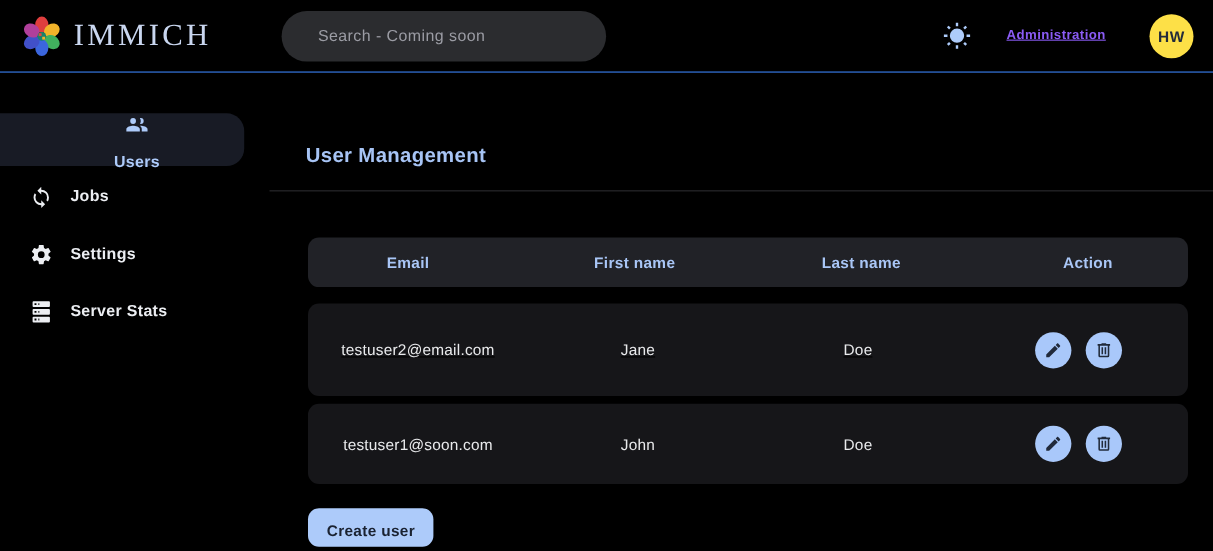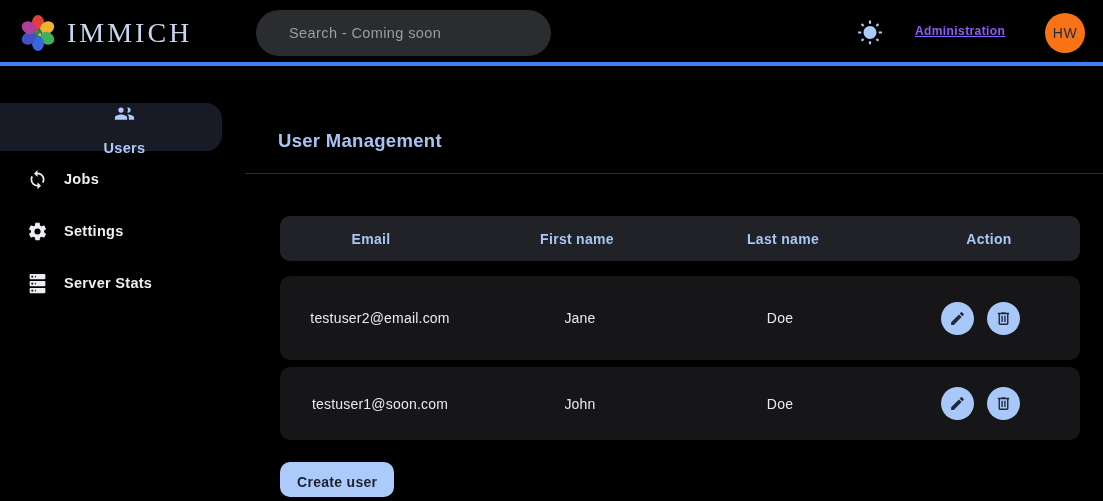--- a/index.html
+++ b/index.html
@@ -2,39 +2,39 @@
 <html><head>
 <meta charset="utf-8">
 <style>
   * { margin:0; padding:0; box-sizing:border-box; }
   html,body { background:#000; }
   body { font-family:"Liberation Sans", sans-serif; }
   #stage { position:relative; width:1103px; height:501px; background:#000; overflow:hidden; }
 
   
   .topbar { position:absolute; left:0; top:0; width:1103px; height:66px;
-            border-bottom:4px solid #3b82f6; background:#000; }
+            border-bottom:1px solid #3b82f6; background:#000; }
   .logo-group { position:absolute; left:18px; top:13px; display:flex; align-items:center; gap:9px; }
   .logo-flower { width:40px; height:40px; }
   .wordmark { font-family:"Liberation Serif", serif; font-size:28px; letter-spacing:3px;
               color:#c9d6ef; font-weight:400; }
 
   .search-pill { position:absolute; left:256px; top:10px; width:295px; height:46px;
                  background:#2b2c2f; border-radius:23px; display:flex; align-items:center; }
   .search-pill input { background:transparent; border:none; outline:none; width:100%;
                        padding:0 20px 0 33px; font-size:14.5px; color:#c9cacd;
                        font-family:"Liberation Sans", sans-serif; letter-spacing:.4px; }
   .search-pill input::placeholder { color:#9b9ca4; opacity:1; }
 
   .theme-toggle { position:absolute; left:857px; top:20px; width:26px; height:26px;
                   color:#adcbfa; cursor:pointer; }
   .admin-link { position:absolute; left:915px; top:24px; font-size:12px; font-weight:bold;
                 color:#8b5cf6; text-decoration:underline; letter-spacing:.4px; }
   .avatar { position:absolute; left:1045px; top:13px; width:40px; height:40px; border-radius:50%;
-            background:#f97316; color:#222b3a; font-size:14px; font-weight:400;
+            background:#fde047; color:#222b3a; font-size:14px; font-weight:700;
             display:flex; align-items:center; justify-content:center; letter-spacing:.5px; }
 
   
   .sidebar { position:absolute; left:0; top:66px; width:245px; padding-top:37px; }
   .side-item { width:222px; height:48px; margin-bottom:4px; display:flex; align-items:center;
                padding-left:27px; gap:16px; color:#eceef2; font-size:14.5px; font-weight:bold;
                letter-spacing:.3px; cursor:pointer; border-radius:0 16px 16px 0; }
   .side-item .sicon { width:21px; height:21px; flex:0 0 21px; }
   .side-item.active { background:#181b25; color:#adcbfa;flex-direction:column; }
 
@@ -43,21 +43,21 @@
   .page-title { margin:64px 0 0 33px; font-size:18.5px; font-weight:bold; color:#a7c4f5;
                 letter-spacing:.3px; }
   .title-divider { margin-top:21px; border-top:1px solid #2c2c2f; width:100%; }
 
   .table-wrap { margin-left:35px; width:800px; }
   .thead { margin-top:42px; height:45px; background:#212227; border-radius:10px;
            display:flex; align-items:center;gap:24px; }
   .thead .th { flex:1; text-align:center; color:#a9c6f6; font-size:14px; font-weight:bold;
                letter-spacing:.3px; }
   .trow { height:84px; background:#161619; border-radius:10px; display:flex; align-items:center; }
-  .trow.r1 { margin-top:15px; }
+  .trow.r1 { margin-top:15px;text-decoration:underline; }
   .trow.r2 { margin-top:7px; height:73px; }
   .trow .td { flex:1; text-align:center; color:#e9eaec; font-size:14px; letter-spacing:.2px; }
   .td.actions { display:flex; align-items:center; justify-content:center; gap:13px; }
   .icon-btn { width:33px; height:33px; border-radius:50%; background:#a9c8fa; border:none;
               display:flex; align-items:center; justify-content:center; cursor:pointer;
               color:#212a3b; }
   .icon-btn svg { width:17px; height:17px; }
 
   .create-btn { margin:22px 0 0 35px; height:35px; padding:12px 17px; border:none; cursor:pointer;
                 border-radius:10px; background:#adcbfa; color:#1a2231; font-size:14px;

